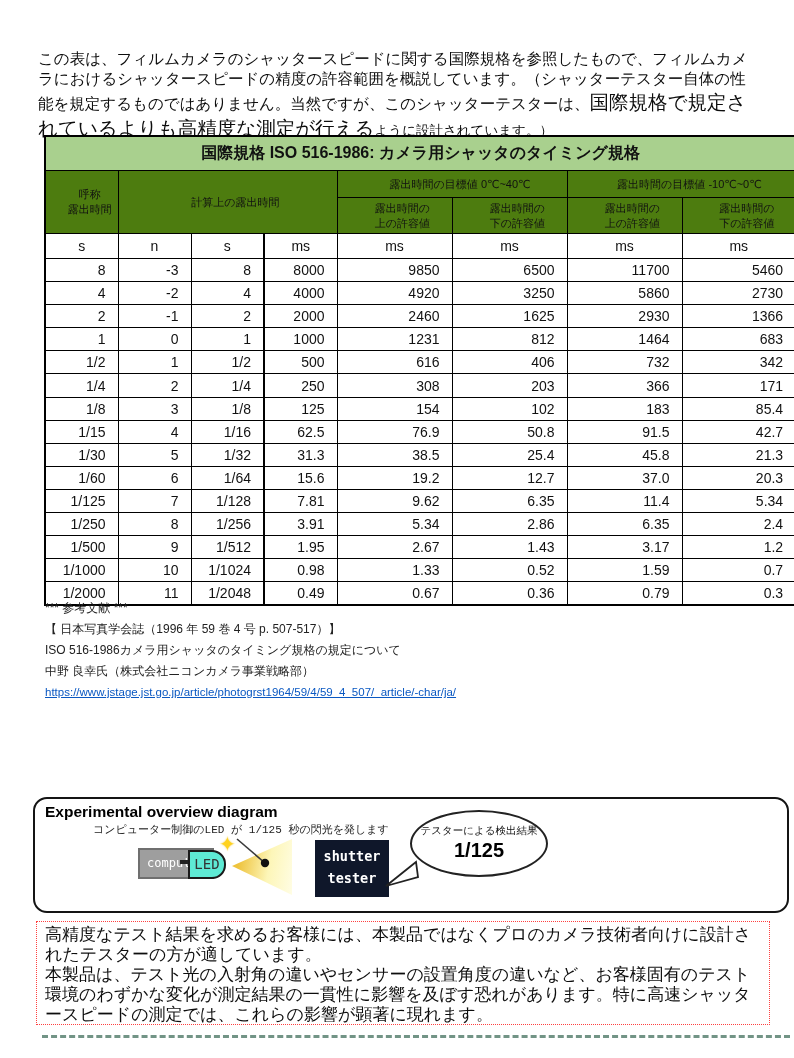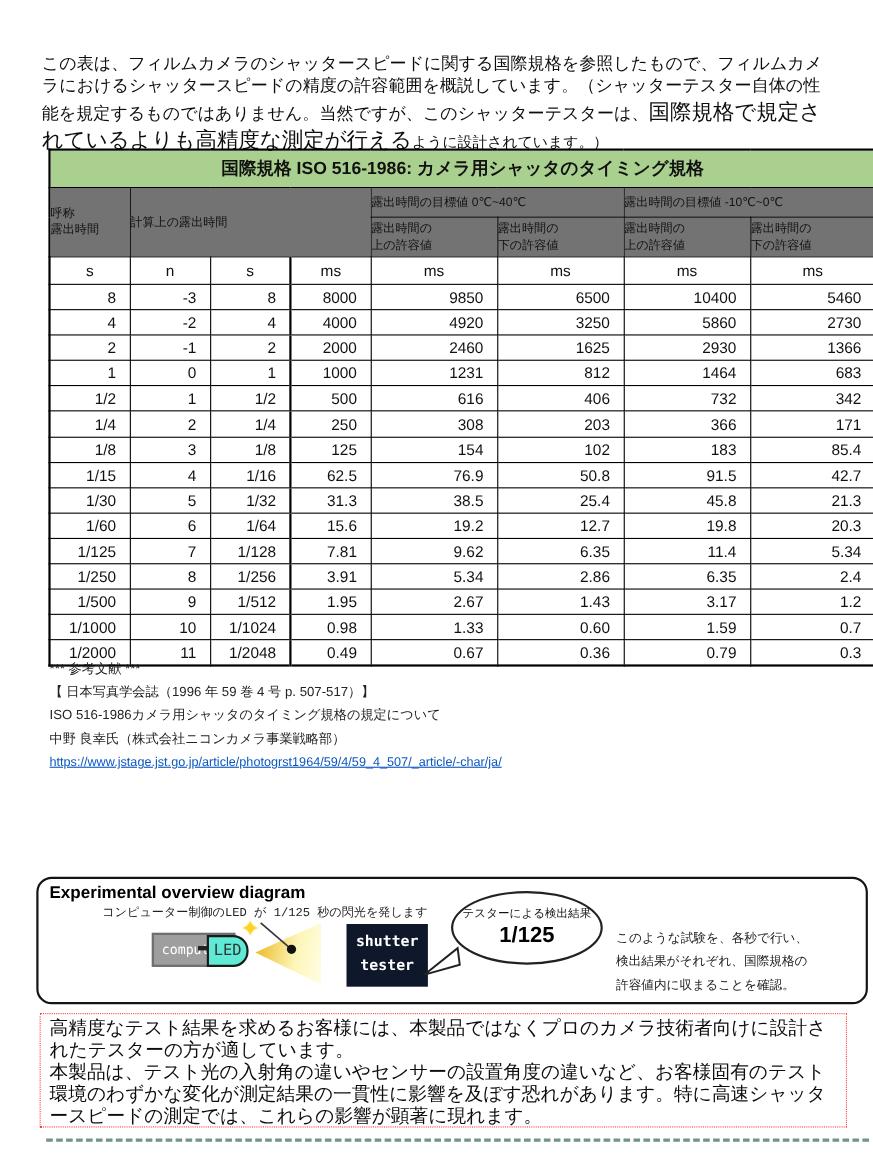--- a/index.html
+++ b/index.html
@@ -9,21 +9,21 @@
   
   .intro{position:absolute;left:38px;top:33px;width:722px;font-size:15.5px;line-height:1.33;color:#0d0d0d;}
   .intro .big{font-size:19.5px;}
   .intro .small{font-size:13.5px;}
 
   
   .iso-table{position:absolute;left:44px;top:122px;border-collapse:collapse;table-layout:fixed;width:751px;margin-top:13px;}
   .iso-table td{border:1px solid #000;overflow:hidden;padding:0;vertical-align:middle;}
   .iso-table{border:2.5px solid #000;}
   .t-title td{background:#a9d08e;font-weight:bold;font-size:16px;text-align:center;height:33px;}
-  td.hdr{background:#737373;font-size:11px;line-height:1.35;white-space:pre-line;}
+  td.hdr{background:#4d7c0f;font-size:11px;text-align:center;line-height:1.35;white-space:pre-line;padding-left:16px;}
   .r-group{height:27px;}
   .r-sub{height:36px;}
   .r-units{height:25px;}
   .r-units td{font-size:14px;text-align:center;background:#fff;}
   .r-data{height:23.1px;}
   .r-data td{font-size:14px;text-align:right;padding-right:12px;background:#fff;}
   .thick-r{border-right-width:2.5px !important;}
 
   
   .refs{position:absolute;left:45px;top:598px;font-size:12px;color:#222;line-height:1.75;}
@@ -123,21 +123,21 @@
     </tbody>
     <tbody>
 
         <tr class="r-data">
           <td>8</td>
           <td>-3</td>
           <td class="thick-r">8</td>
           <td>8000</td>
           <td>9850</td>
           <td>6500</td>
-          <td>10400</td>
+          <td>11700</td>
           <td>5460</td>
         </tr>
 
         <tr class="r-data">
           <td>4</td>
           <td>-2</td>
           <td class="thick-r">4</td>
           <td>4000</td>
           <td>4920</td>
           <td>3250</td>
@@ -222,21 +222,21 @@
           <td>21.3</td>
         </tr>
 
         <tr class="r-data">
           <td>1/60</td>
           <td>6</td>
           <td class="thick-r">1/64</td>
           <td>15.6</td>
           <td>19.2</td>
           <td>12.7</td>
-          <td>19.8</td>
+          <td>37.0</td>
           <td>20.3</td>
         </tr>
 
         <tr class="r-data">
           <td>1/125</td>
           <td>7</td>
           <td class="thick-r">1/128</td>
           <td>7.81</td>
           <td>9.62</td>
           <td>6.35</td>
@@ -265,21 +265,21 @@
           <td>3.17</td>
           <td>1.2</td>
         </tr>
 
         <tr class="r-data">
           <td>1/1000</td>
           <td>10</td>
           <td class="thick-r">1/1024</td>
           <td>0.98</td>
           <td>1.33</td>
-          <td>0.60</td>
+          <td>0.52</td>
           <td>1.59</td>
           <td>0.7</td>
         </tr>
 
         <tr class="r-data">
           <td>1/2000</td>
           <td>11</td>
           <td class="thick-r">1/2048</td>
           <td>0.49</td>
           <td>0.67</td>
@@ -313,23 +313,20 @@
     </svg>
     <div class="dg-tester">shutter
 tester</div>
     <svg class="dg-tail" width="34" height="30">
       <polygon points="1,27 31,3 33,18" fill="#ffffff" stroke="#222" stroke-width="1.8"></polygon>
     </svg>
     <div class="dg-bubble">
       <div class="cap">テスターによる検出結果</div>
       <div class="val">1/125</div>
     </div>
-    <div class="dg-side">このような試験を、各秒で行い、
-検出結果がそれぞれ、国際規格の
-許容値内に収まることを確認。</div>
   </div>
 
   <div class="warning">高精度なテスト結果を求めるお客様には、本製品ではなくプロのカメラ技術者向けに設計されたテスターの方が適しています。
 本製品は、テスト光の入射角の違いやセンサーの設置角度の違いなど、お客様固有のテスト環境のわずかな変化が測定結果の一貫性に影響を及ぼす恐れがあります。特に高速シャッタースピードの測定では、これらの影響が顕著に現れます。</div>
 
   <div class="footer-strip"></div>
 
 </div>
 
 </body></html>

